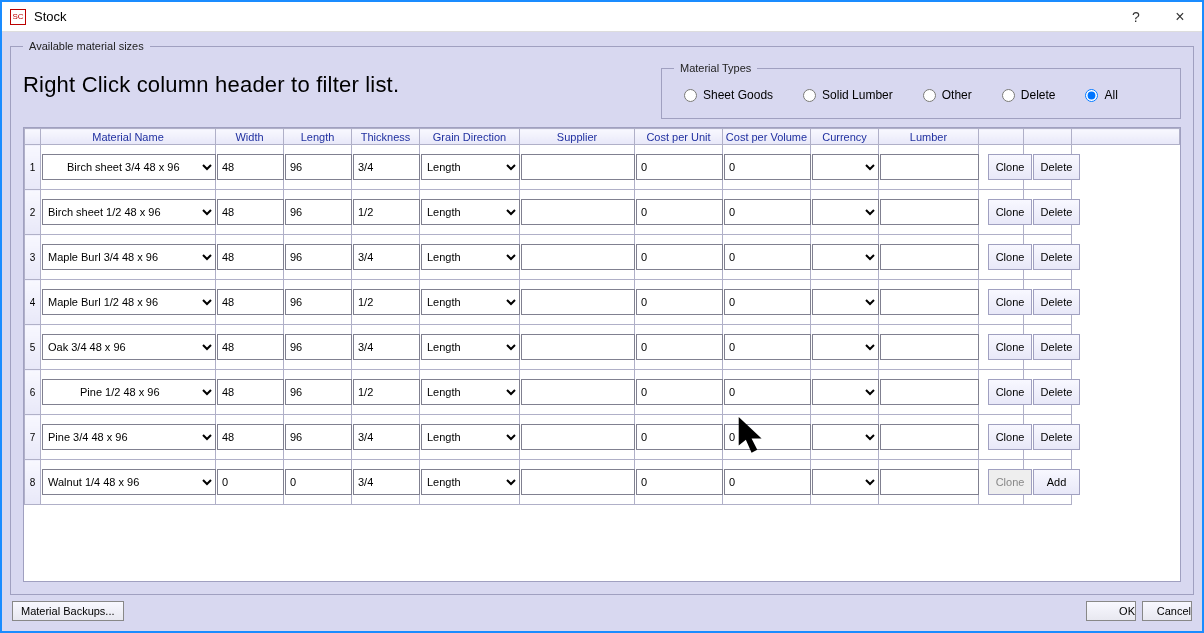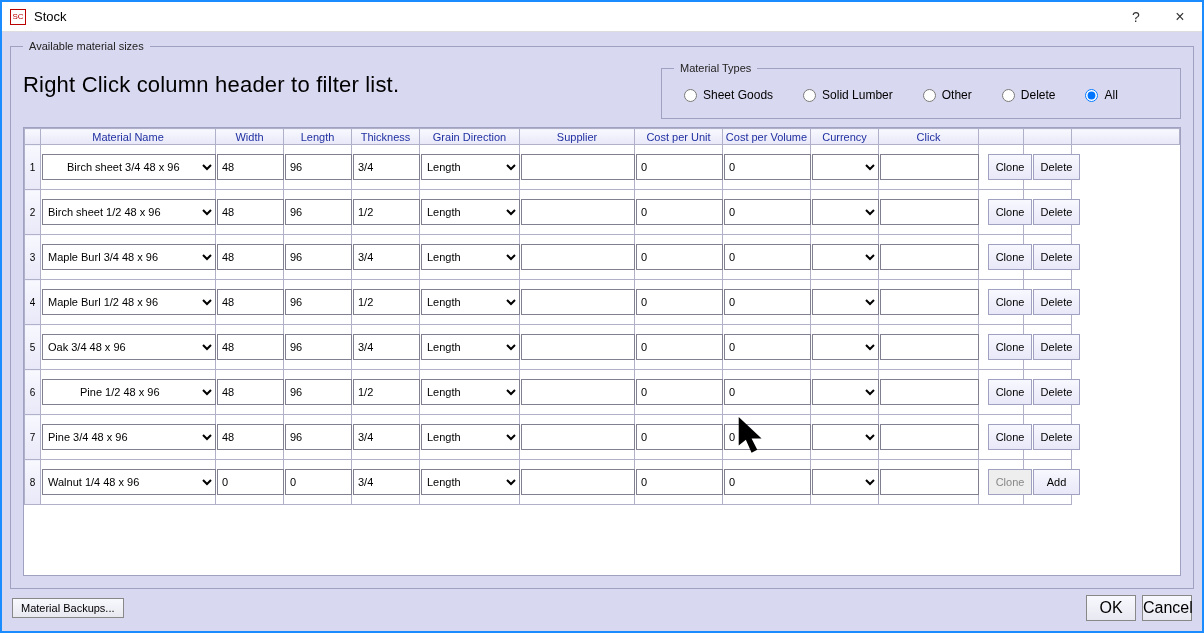--- a/index.html
+++ b/index.html
@@ -164,27 +164,28 @@
 }
 .footer .left-btn {
   font-size: 11px;
   padding: 3px 8px;
   background: linear-gradient(#f8f8ff, #e8e8f0);
   border: 1px solid #888;
   cursor: pointer;
 }
 .footer .spacer { flex: 1; }
 .footer .dlg-btn {
-  font-size: 16px;
+  font-size: 11px;
   padding: 3px 0;
   width: 50px;
   margin-left: 6px;
   background: linear-gradient(#f8f8ff, #e8e8f0);
   border: 1px solid #888;
   cursor: pointer;
+  text-align: right;
 }
 
 .cursor-overlay {
   position: absolute;
   left: 736px;
   top: 385px;
   pointer-events: none;
 }
 .cursor-overlay svg { width: 30px; height: 40px; }
 </style>
@@ -254,21 +255,21 @@
             <th></th>
             <th>Material Name</th>
             <th>Width</th>
             <th>Length</th>
             <th>Thickness</th>
             <th>Grain Direction</th>
             <th>Supplier</th>
             <th>Cost per Unit</th>
             <th>Cost per Volume</th>
             <th>Currency</th>
-            <th>Click</th>
+            <th>Lumber</th>
             <th></th>
             <th></th>
             <th></th>
           </tr>
         </thead>
         <tbody id="tbody">
             <tr>
               <td class="rownum">1</td>
               <td><select class="cell-select" style="text-align: left; padding-left: 20px;"><option>Birch sheet 3/4 48 x 96</option></select></td>
               <td><input class="cell-input" value="48" style=""></td>

